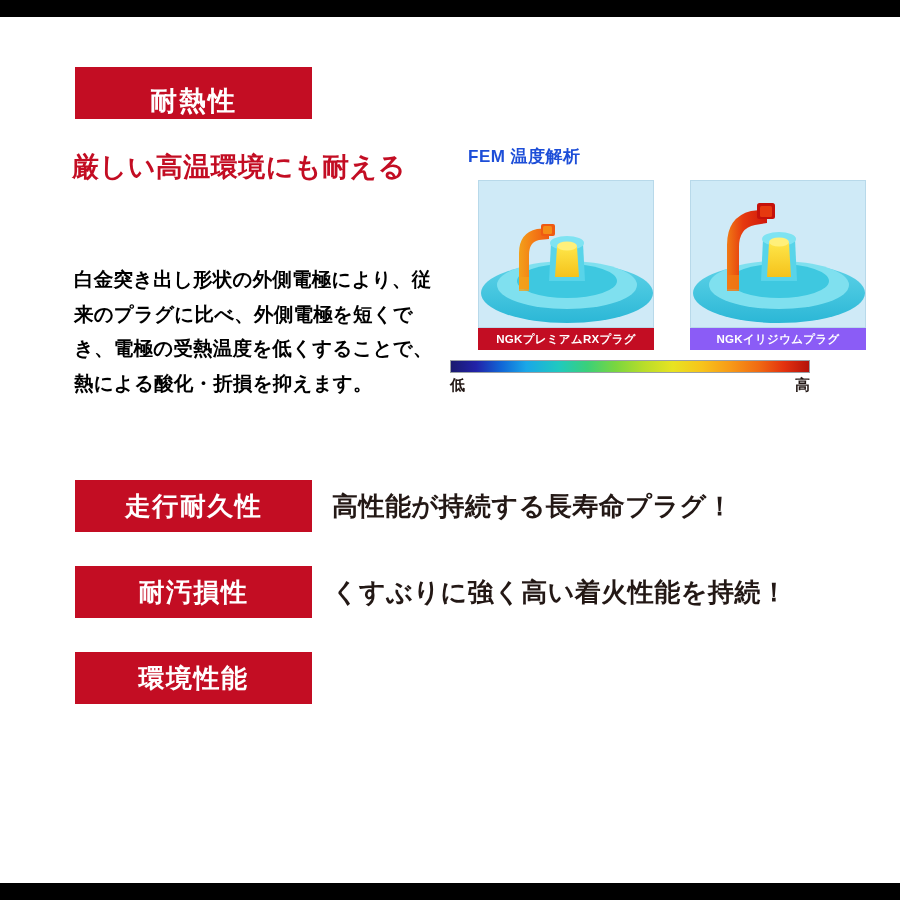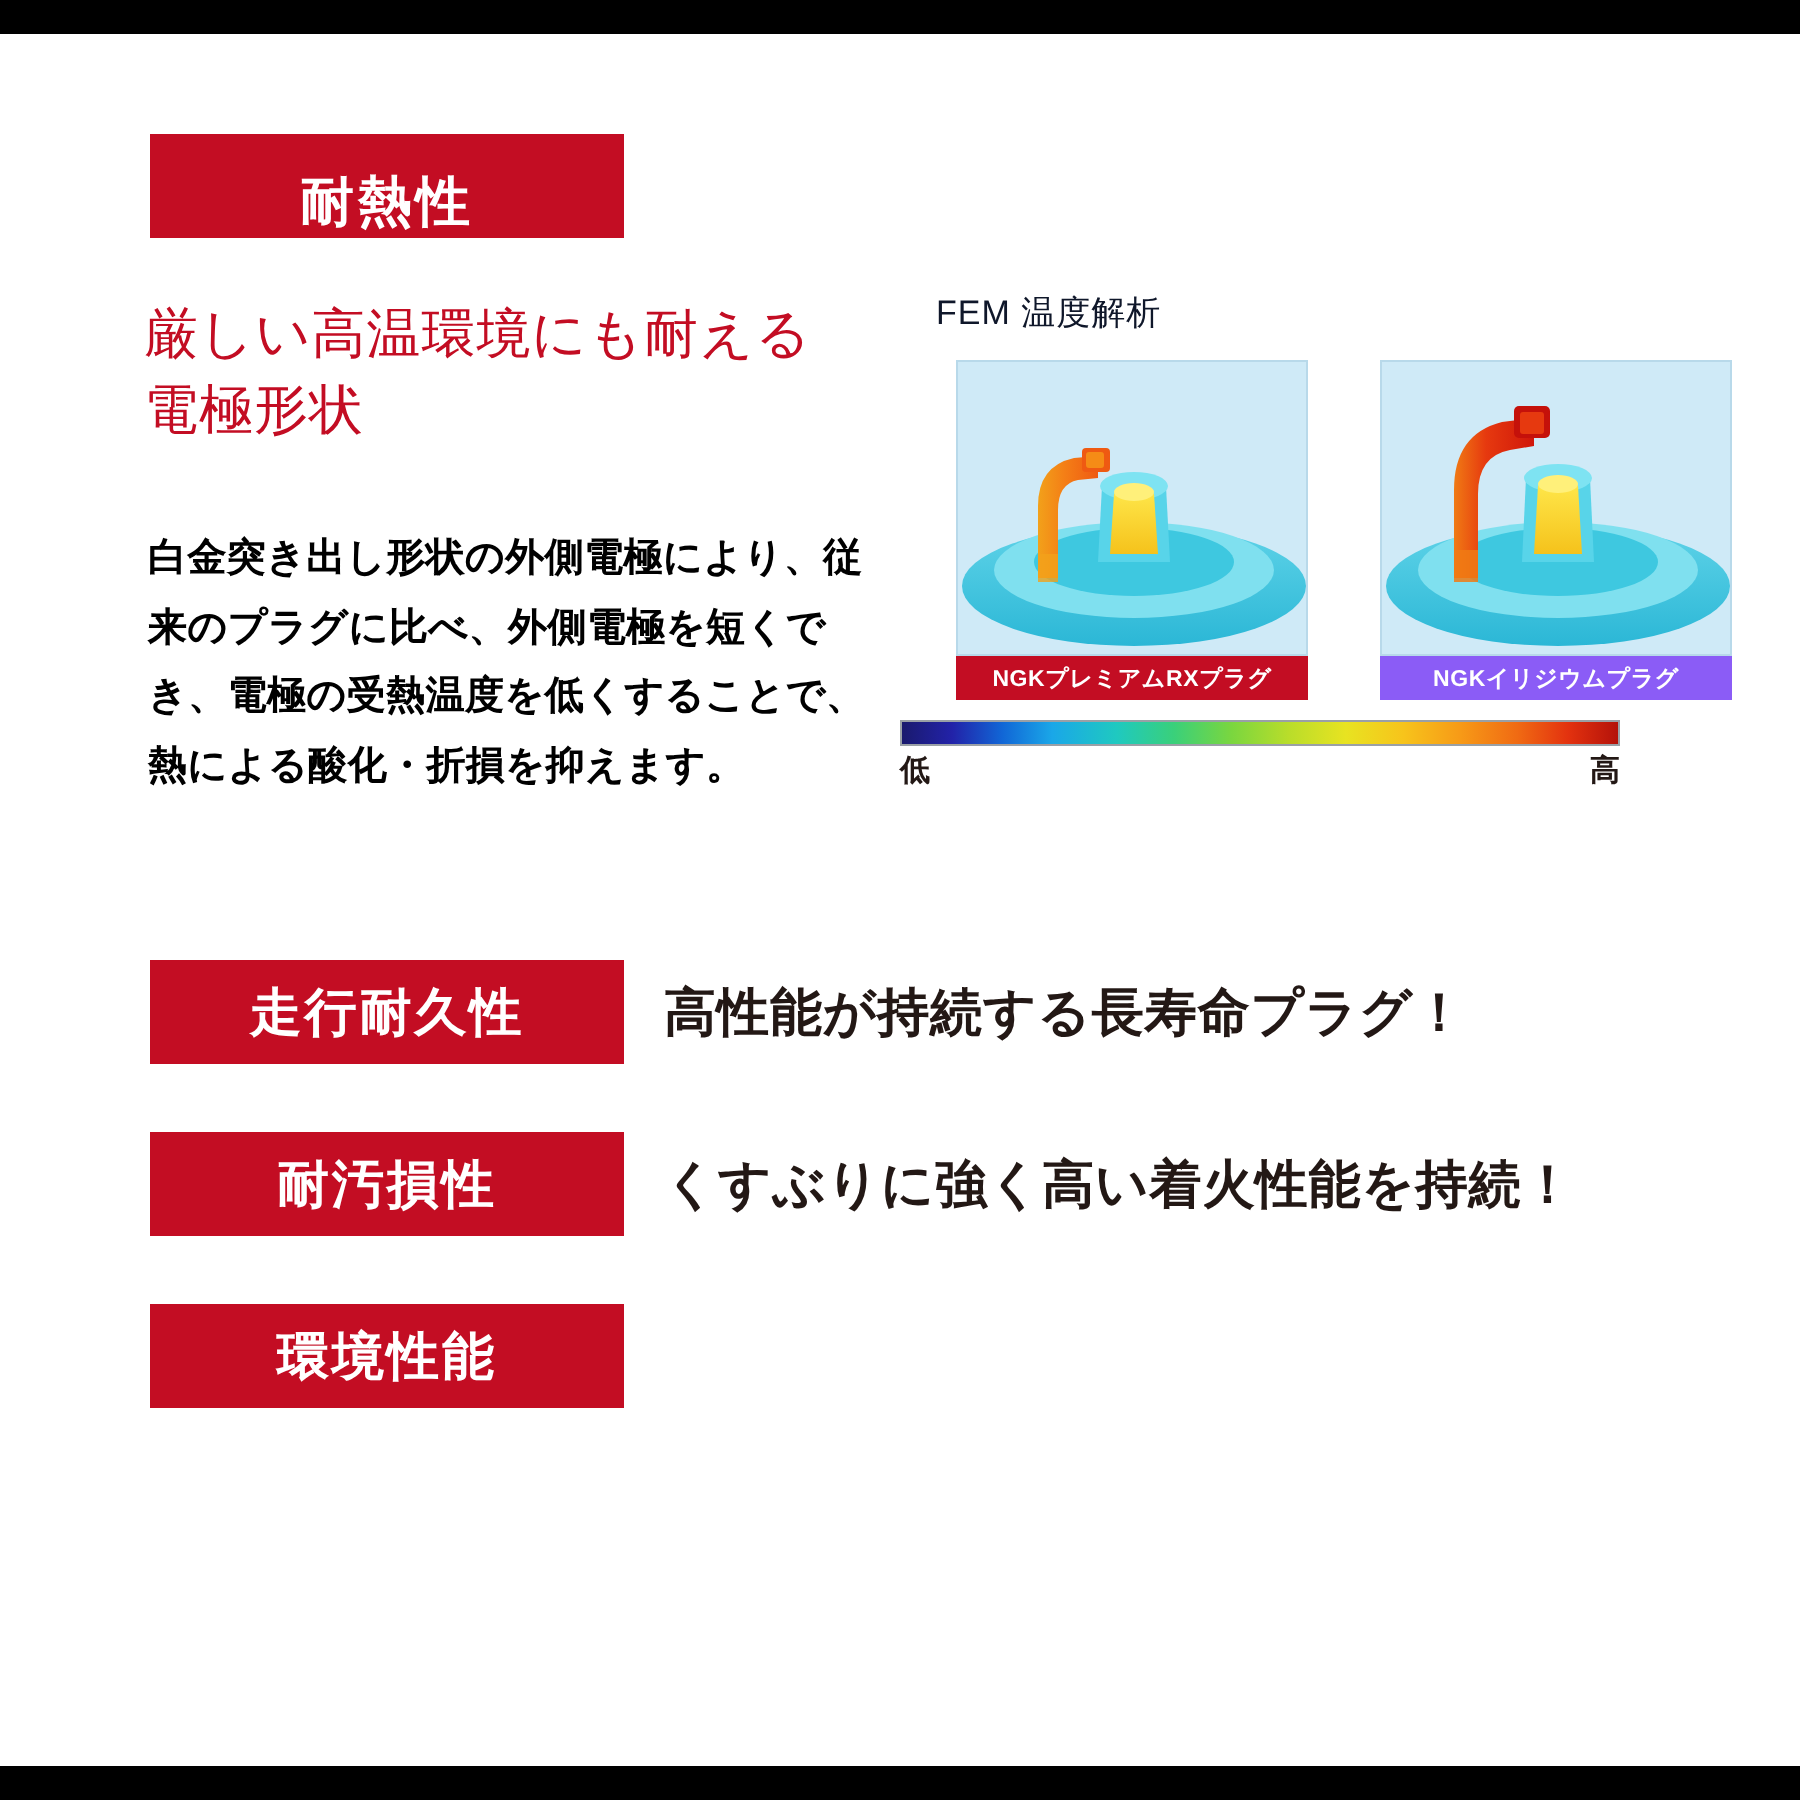--- a/index.html
+++ b/index.html
@@ -54,21 +54,21 @@
   }
 
   
   .headline {
     position: absolute;
     left: 72px;
     top: 131px;
     width: 380px;
     color: #c30d23;
     font-size: 27px;
-    font-weight: normal;
+    font-weight: bold;
     line-height: 1.42;
     letter-spacing: 0.5px;
   }
 
   
   .body-copy {
     position: absolute;
     left: 74px;
     top: 245px;
     width: 370px;
@@ -81,22 +81,22 @@
 
   
   .fem {
     position: absolute;
     left: 450px;
     top: 128px;
     width: 365px;
   }
   .fem-title {
     font-size: 17px;
-    font-weight: normal;
-    color: #0f172a;
+    font-weight: bold;
+    color: #1d4ed8;
     margin: 0 0 12px 18px;
     letter-spacing: 0.5px;
   }
   .fem-panels {
     display: flex;
     gap: 8px;
     margin-left: 0;
   }
   .panel {
     width: 176px;
@@ -194,21 +194,20 @@
 <div class="bar bottom"></div>
 
 <div class="page">
 
   <div class="chip heat">
     <span>耐熱性</span>
   </div>
 
   <div class="headline">
     <div>厳しい高温環境にも耐える</div>
-    <div>電極形状</div>
   </div>
 
   <div class="body-copy">白金突き出し形状の外側電極により、従来のプラグに比べ、外側電極を短くでき、電極の受熱温度を低くすることで、熱による酸化・折損を抑えます。</div>
 
   <div class="fem">
     <div class="fem-title">FEM 温度解析</div>
 
     <div class="fem-panels">
 
       <div class="panel">

